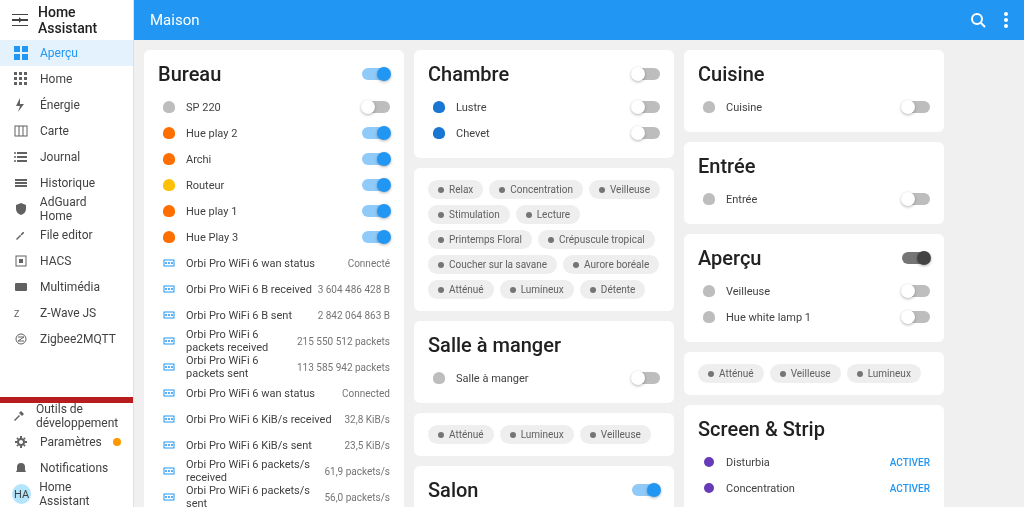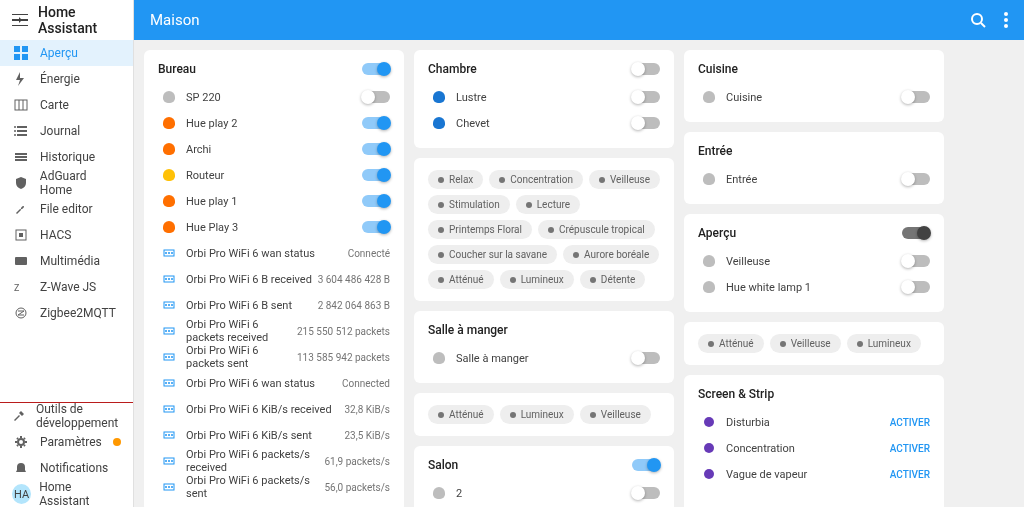--- a/index.html
+++ b/index.html
@@ -5,35 +5,35 @@
 * { box-sizing: border-box; margin: 0; padding: 0; font-family: -apple-system, BlinkMacSystemFont, "Segoe UI", Roboto, sans-serif; }
 body { background: #f5f5f5; font-size: 12px; color: #212121; }
 .app { display: flex; height: 507px; width: 1024px; overflow: hidden; }
 .sidebar { width: 134px; background: #fff; border-right: 1px solid #e0e0e0; display: flex; flex-direction: column; justify-content: flex-end; }
 .sidebar-header { height: 40px; display: flex; align-items: center; padding: 0 12px; font-size: 14px; font-weight: 500; }
 .menu-icon { margin-right: 10px; }
 .nav-section { flex: 1; overflow-y: auto; }
 .nav-item { display: flex; align-items: center; height: 26px; padding: 0 12px; cursor: pointer; font-size: 12px; color: #424242; }
 .nav-item.active { background: #e3f2fd; color: #2196f3; }
 .nav-item .icon { width: 18px; margin-right: 10px; display: flex; justify-content: center; }
-.nav-bottom { border-top: 1px solid #b91c1c; }
+.nav-bottom { border-top: 6px solid #b91c1c; }
 .nav-item .dot { width: 8px; height: 8px; background: #ff9800; border-radius: 50%; margin-left: auto; }
 .avatar { width: 20px; height: 20px; border-radius: 50%; background: #b3e5fc; display: flex; align-items: center; justify-content: center; font-size: 11px; margin-right: 8px; }
 .main { flex: 1; display: flex; flex-direction: column; background: #f0f0f0; }
 .topbar { height: 40px; background: #2196f3; color: #fff; display: flex; align-items: center; padding: 4px 16px; }
 .topbar-title { font-size: 15px; font-weight: 400; flex: 1; }
 .topbar-icon { margin-left: 18px; cursor: pointer; }
 .content { flex: 1; overflow-y: auto; padding: 10px; display: flex; gap: 10px; }
 .col { display: flex; flex-direction: column; gap: 10px; }
 .col1 { width: 260px; }
 .col2 { width: 260px; }
 .col3 { width: 260px; }
 .card { background: #fff; border-radius: 6px; padding: 12px 14px; }
 .card-header { display: flex; align-items: center; justify-content: space-between; margin-bottom: 8px; }
-.card-title { font-size: 12px; font-weight: 500; }
+.card-title { font-size: 20px; font-weight: 500; }
 .switch { width: 28px; height: 12px; border-radius: 12px; background: #bdbdbd; position: relative; cursor: pointer; }
 .switch::after { content: ""; width: 14px; height: 14px; border-radius: 50%; background: #fff; position: absolute; top: -1px; left: -1px; box-shadow: 0 1px 3px rgba(0,0,0,0.3); }
 .switch.on { background: #90caf9; }
 .switch.on::after { background: #2196f3; left: auto; right: -1px; }
 .switch.dark { background: #757575; }
 .switch.dark::after { background: #424242; left: auto; right: -1px; }
 .row { display: flex; align-items: center; height: 26px; font-size: 11px; }
 .row .icon { width: 22px; display: flex; justify-content: center; margin-right: 6px; }
 .row-label { flex: 1; color: #424242; }
 .row-value { color: #757575; font-size: 10px; }
@@ -72,20 +72,36 @@
               <rect x="8" y="0" width="6" height="6" fill="currentColor"></rect>
               <rect x="0" y="8" width="6" height="6" fill="currentColor"></rect>
               <rect x="8" y="8" width="6" height="6" fill="currentColor"></rect>
             </svg>
           </span>
           <span>Aperçu</span>
         </div>
         <div class="nav-item">
           <span class="icon" style="color:#616161">
             <svg width="14" height="14">
+              <rect x="0" y="0" width="3" height="3" fill="currentColor"></rect>
+              <rect x="5" y="0" width="3" height="3" fill="currentColor"></rect>
+              <rect x="10" y="0" width="3" height="3" fill="currentColor"></rect>
+              <rect x="0" y="5" width="3" height="3" fill="currentColor"></rect>
+              <rect x="5" y="5" width="3" height="3" fill="currentColor"></rect>
+              <rect x="10" y="5" width="3" height="3" fill="currentColor"></rect>
+              <rect x="0" y="10" width="3" height="3" fill="currentColor"></rect>
+              <rect x="5" y="10" width="3" height="3" fill="currentColor"></rect>
+              <rect x="10" y="10" width="3" height="3" fill="currentColor"></rect>
+            </svg>
+          </span>
+          <span>Home</span>
+        </div>
+        <div class="nav-item">
+          <span class="icon" style="color:#616161">
+            <svg width="14" height="14">
               <path d="M6 0L2 8h4l-2 6 6-8H6z" fill="currentColor"></path>
             </svg>
           </span>
           <span>Énergie</span>
         </div>
         <div class="nav-item">
           <span class="icon" style="color:#616161">
             <svg width="14" height="14">
               <rect x="1" y="2" width="12" height="10" fill="none" stroke="currentColor"></rect>
               <path d="M5 2v10M9 2v10" stroke="currentColor"></path>

